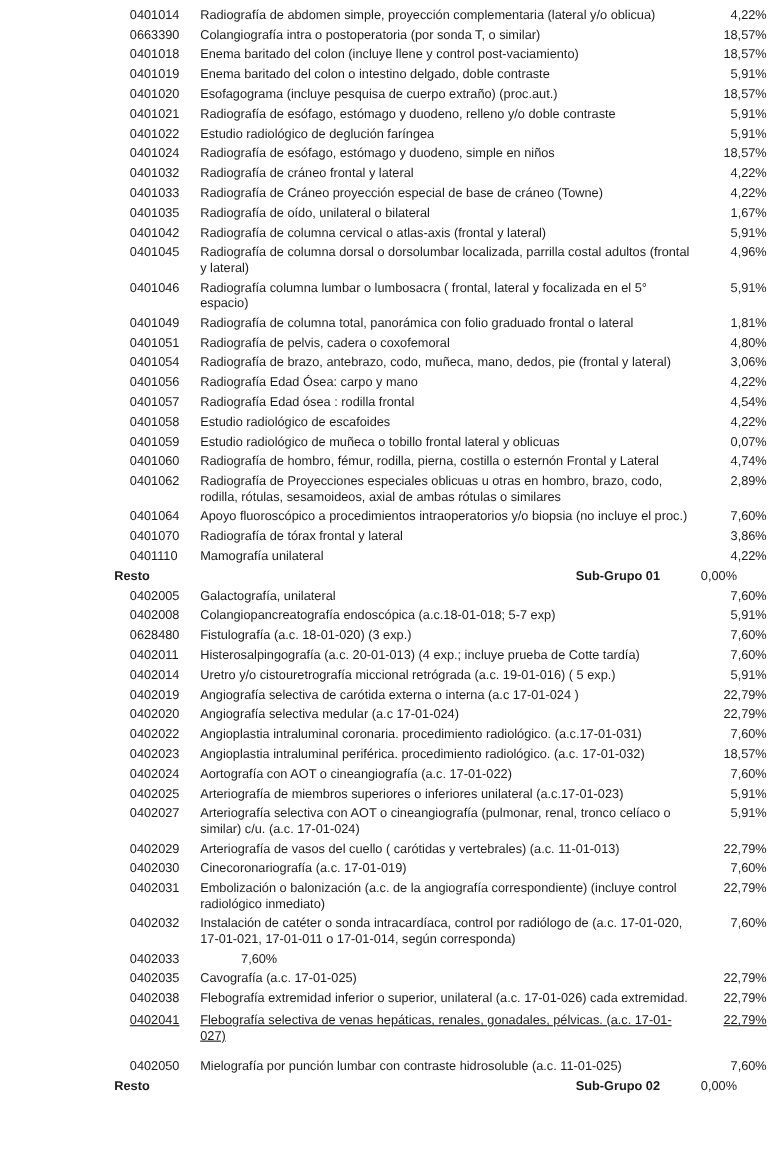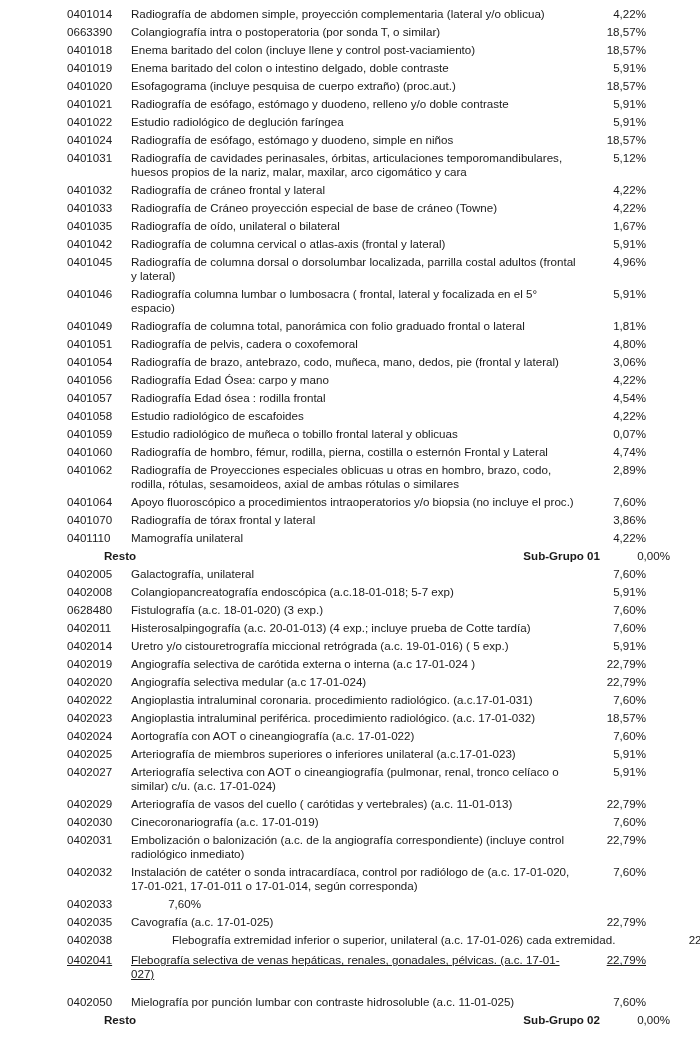--- a/index.html
+++ b/index.html
@@ -1,22 +1,22 @@
 <!DOCTYPE html>
 <html><head>
 <meta charset="utf-8">
 <style>
   html, body { margin: 0; padding: 0; background: #ffffff; }
   body { width: 700px; height: 1063px; overflow: hidden; position: relative;
          font-family: "Liberation Sans", sans-serif; font-size: 11.6px; color: #1a1a1a; }
   #table { position: absolute; left: 0; top: 5px; width: 700px; }
   .row { display: flex; align-items: flex-start; line-height: 14px; padding: 2px 0 2px 0; }
-  .row.tall { padding-bottom: 4px; gap: 41px; }
+  .row.tall { padding-bottom: 4px; }
   .row.gap-after { margin-bottom: 10px; text-decoration: underline; }
-  .code { width: 64px; margin-left: 67px; flex: none; }
+  .code { width: 64px; margin-left: 118px; flex: none; }
   .desc { width: 445px; flex: none; }
   .pct { width: 80px; flex: none; text-align: right; margin-left: -10px; }
   .row.resto .code { font-weight: bold; text-align: center; margin-left: 85px; width: 70px; }
   .row.resto .desc { font-weight: bold; text-align: right; }
 </style>
 </head>
 <body>
 
 <div id="table">
     <div class="row">
@@ -53,25 +53,20 @@
       <div class="code">0401022</div>
       <div class="desc">Estudio radiológico de deglución faríngea</div>
       <div class="pct">5,91%</div>
     </div>
     <div class="row">
       <div class="code">0401024</div>
       <div class="desc">Radiografía de esófago, estómago y duodeno, simple en niños</div>
       <div class="pct">18,57%</div>
     </div>
     <div class="row">
-      <div class="code">0401031</div>
-      <div class="desc">Radiografía de cavidades perinasales, órbitas, articulaciones temporomandibulares, huesos propios de la nariz, malar, maxilar, arco cigomático y cara</div>
-      <div class="pct">5,12%</div>
-    </div>
-    <div class="row">
       <div class="code">0401032</div>
       <div class="desc">Radiografía de cráneo frontal y lateral</div>
       <div class="pct">4,22%</div>
     </div>
     <div class="row">
       <div class="code">0401033</div>
       <div class="desc">Radiografía de Cráneo  proyección especial de  base de cráneo (Towne)</div>
       <div class="pct">4,22%</div>
     </div>
     <div class="row">

